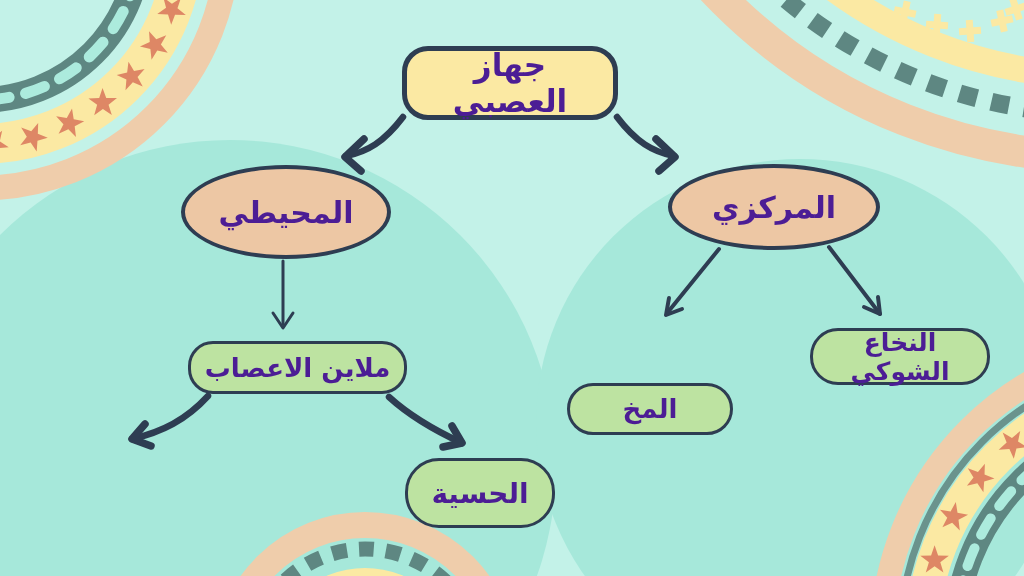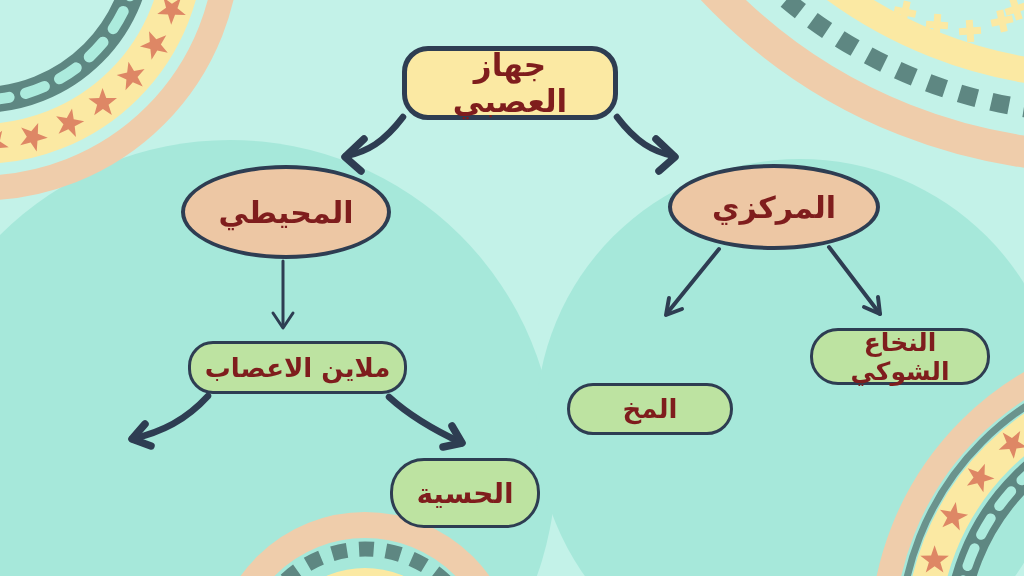--- a/index.html
+++ b/index.html
@@ -4,33 +4,33 @@
 <style>
   html,body{margin:0;padding:0;}
   #stage{
     position:relative; width:1024px; height:576px; overflow:hidden;
     background:#C3F2E8;
     font-family:"DejaVu Sans", sans-serif;
   }
   #bg-svg{position:absolute; inset:0; width:1024px; height:576px;}
   .node{
     position:absolute; display:flex; align-items:center; justify-content:center;
-    box-sizing:border-box; color:#7f1d1d; font-weight:700; text-align:center;
+    box-sizing:border-box; color:#4c1d95; font-weight:700; text-align:center;
     border:4px solid #2E3D52;
   }
   .node span{display:block; padding:0 8px;}
   .node-yellow{background:#FBE9A3;}
   .node-peach{background:#EDC7A4;}
   .node-green{background:#BDE3A1;}
   #node-title   {left:402px; top:46px;  width:216px; height:74px; border-radius:26px; border-width:5px; font-size:31px;}
   #node-peripheral{left:181px; top:165px; width:210px; height:94px; border-radius:50%; font-size:30px;}
   #node-central {left:668px; top:164px; width:212px; height:86px; border-radius:50%; font-size:30px;}
   #node-nerves  {left:188px; top:341px; width:219px; height:53px; border-radius:25px; border-width:3px; font-size:26px;}
   #node-motor   {left:49px;  top:452px; width:128px; height:62px; border-radius:31px; border-width:3px; font-size:27px;}
-  #node-sensory {left:390px; top:458px; width:150px; height:70px; border-radius:34px; border-width:3px; font-size:28px;}
+  #node-sensory {left:405px; top:458px; width:150px; height:70px; border-radius:34px; border-width:3px; font-size:28px;}
   #node-brain   {left:567px; top:340px; width:166px; height:52px; border-radius:26px; border-width:3px; font-size:26px;margin-top:43px;}
   #node-spinal  {left:810px; top:328px; width:180px; height:57px; border-radius:28px; border-width:3px; font-size:25px;}
 </style>
 </head>
 <body>
 
 <div id="stage">
 
   <svg id="bg-svg" viewBox="0 0 1024 576" aria-hidden="true">
     <defs>

